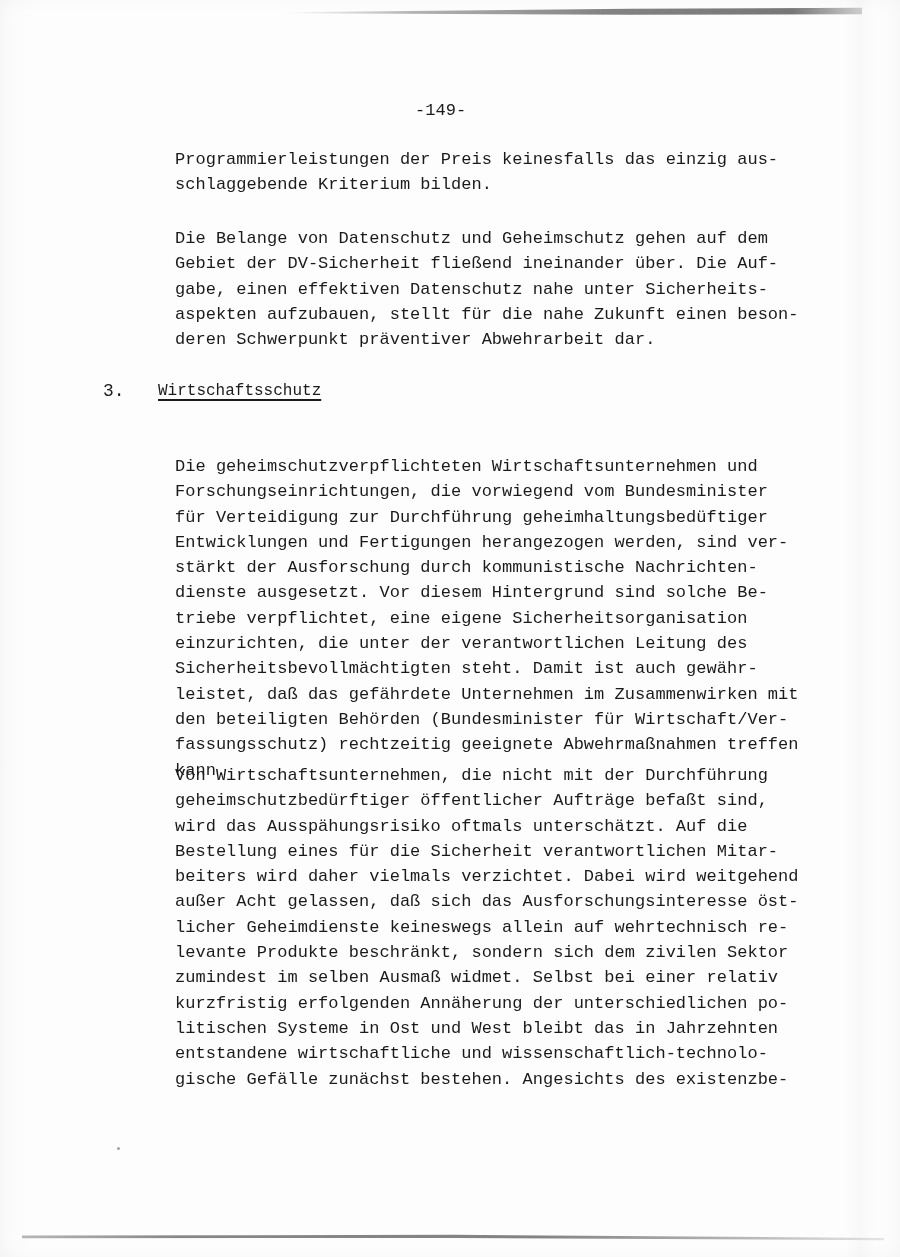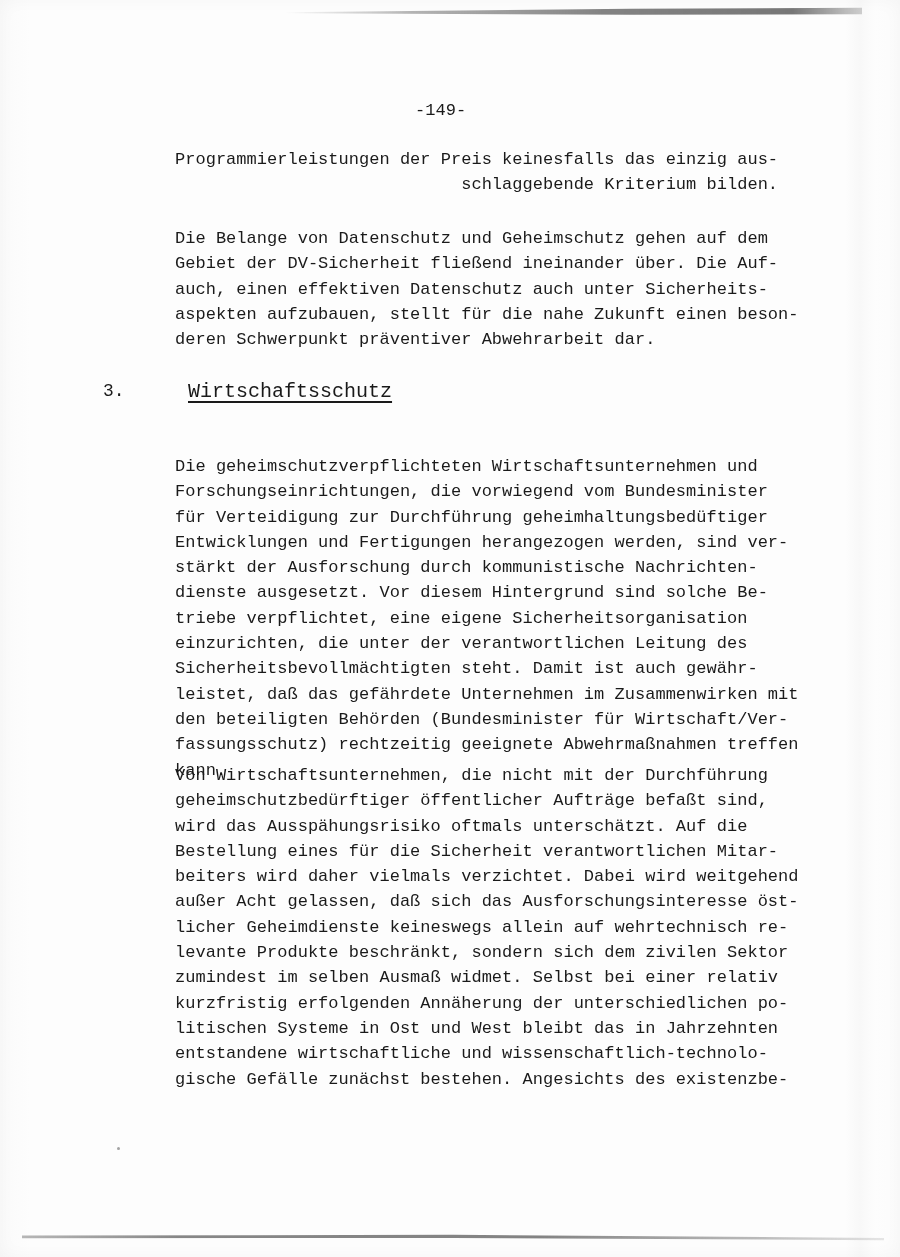--- a/index.html
+++ b/index.html
@@ -20,32 +20,32 @@
   .txt {
     position: absolute;
     left: 175px;
     font-size: 17px;
     line-height: 25.3px;
     letter-spacing: 0.02px;
     color: #1a1a1a;
     white-space: pre;
   }
   .page-number { left: 415px; top: 98px; }
-  .p1 { top: 147px; text-align: right; }
+  .p1 { top: 147px; }
   .p2 { top: 226px; }
   .p3 { top: 434px; margin-top: 20px; }
   .p4 { top: 763px; }
   .heading-row { position: absolute; top: 379px; left: 0; width: 900px; height: 26px; }
   .h-num {
     position: absolute; left: 103px; top: 0;
     font-size: 17.9px; line-height: 25.3px; color: #1a1a1a;
   }
   .h-title {
-    position: absolute; left: 188px; top: 0;
-    font-size: 20px; line-height: 25.3px; color: #1a1a1a;
+    position: absolute; left: 158px; top: 0;
+    font-size: 16px; line-height: 25.3px; color: #1a1a1a;
     text-decoration: underline;
     text-underline-offset: 4px;
     text-decoration-thickness: 1.5px;
   }
   
   .scan-edge-top {
     position: absolute; left: 285px; top: 7px; width: 577px; height: 10px;
     background: linear-gradient(to right,
       rgba(130,130,130,0) 0%, rgba(120,120,120,0.55) 22%,
       rgba(100,100,100,0.8) 55%, rgba(95,95,95,0.85) 88%, rgba(140,140,140,0.4) 100%);
@@ -73,21 +73,21 @@
 
   <div class="scan-edge-top"></div>
 
   <div class="txt page-number">-149-</div>
 
   <div class="txt p1">Programmierleistungen der Preis keinesfalls das einzig aus-
 schlaggebende Kriterium bilden.</div>
 
   <div class="txt p2">Die Belange von Datenschutz und Geheimschutz gehen auf dem
 Gebiet der DV-Sicherheit fließend ineinander über. Die Auf-
-auch, einen effektiven Datenschutz auch unter Sicherheits-
+gabe, einen effektiven Datenschutz nahe unter Sicherheits-
 aspekten aufzubauen, stellt für die nahe Zukunft einen beson-
 deren Schwerpunkt präventiver Abwehrarbeit dar.</div>
 
   <div class="heading-row">
     <span class="h-num">3.</span>
     <span class="h-title">Wirtschaftsschutz</span>
   </div>
 
   <div class="txt p3">Die geheimschutzverpflichteten Wirtschaftsunternehmen und
 Forschungseinrichtungen, die vorwiegend vom Bundesminister

